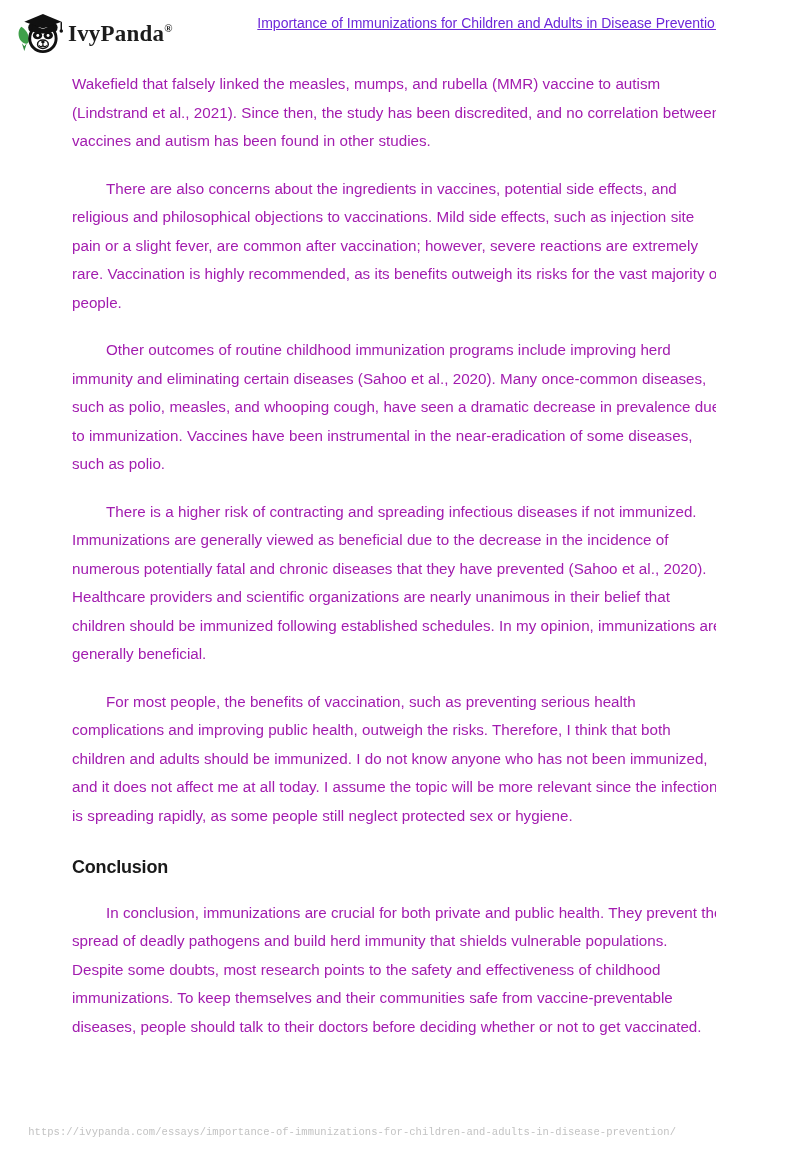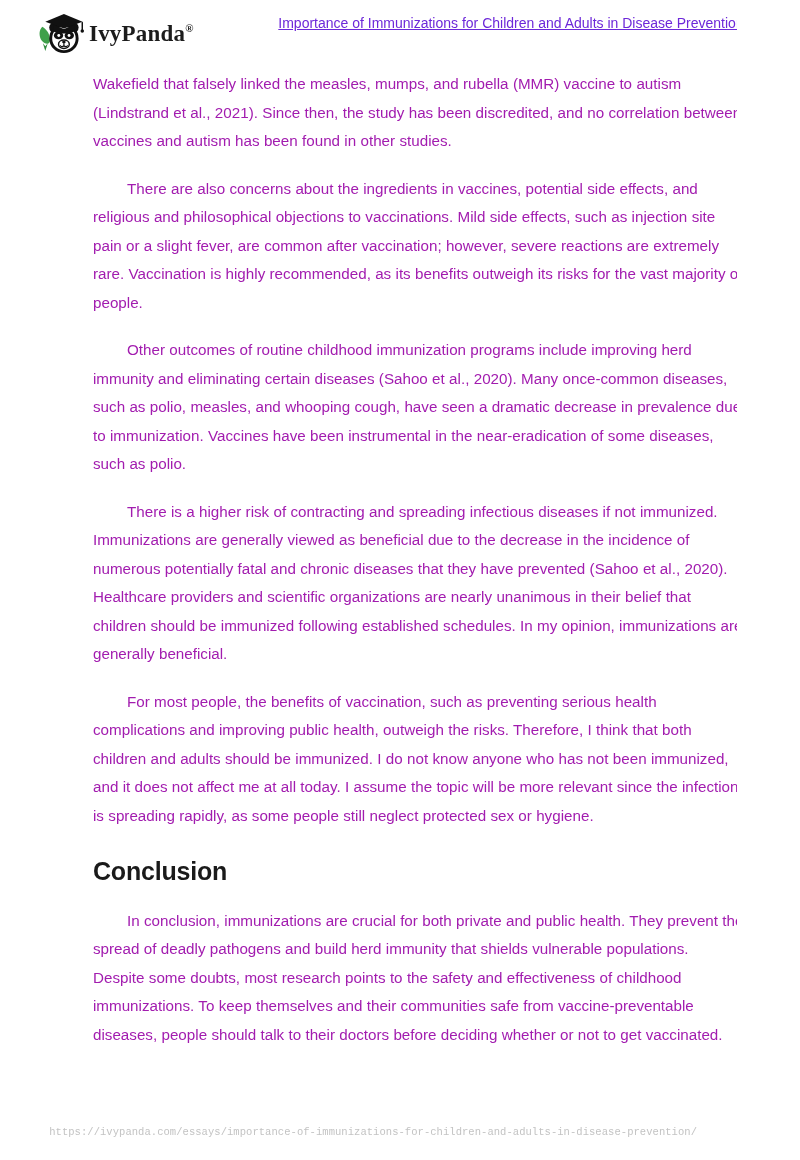--- a/index.html
+++ b/index.html
@@ -12,21 +12,20 @@
     -webkit-font-smoothing: antialiased;
   }
 
   #page {
     position: relative;
     width: 716px;
     height: 1160px;
     background: #ffffff;
     overflow: hidden;
     box-sizing: border-box;
-    margin-left: 21px;
   }
 
   
   #page-header {
     position: absolute;
     top: 0;
     left: 0;
     width: 800px;
     height: 62px;
   }
@@ -93,21 +92,21 @@
     margin: 0 0 19px 0;
     text-align: left;
     text-indent: 0;
     word-spacing: 0.1px;
   }
   .para.indented {
     text-indent: 34px;
   }
 
   h2.section-heading {
-    font-size: 25px;
+    font-size: 18px;
     font-weight: bold;
     color: #1a1a1a;
     margin: 27px 0 21px 0;
     line-height: 1.15;
     letter-spacing: -0.2px;
   }
 
   
   #page-footer {
     position: absolute;

